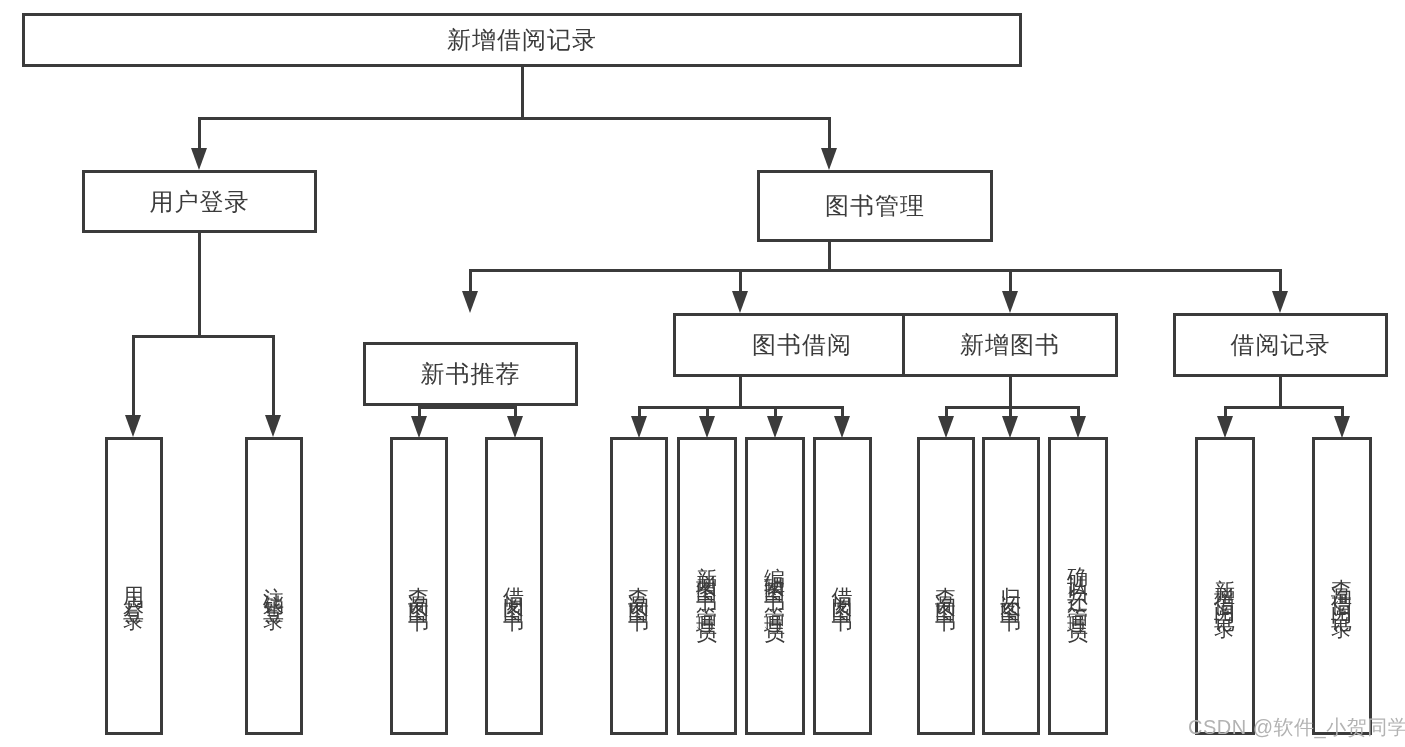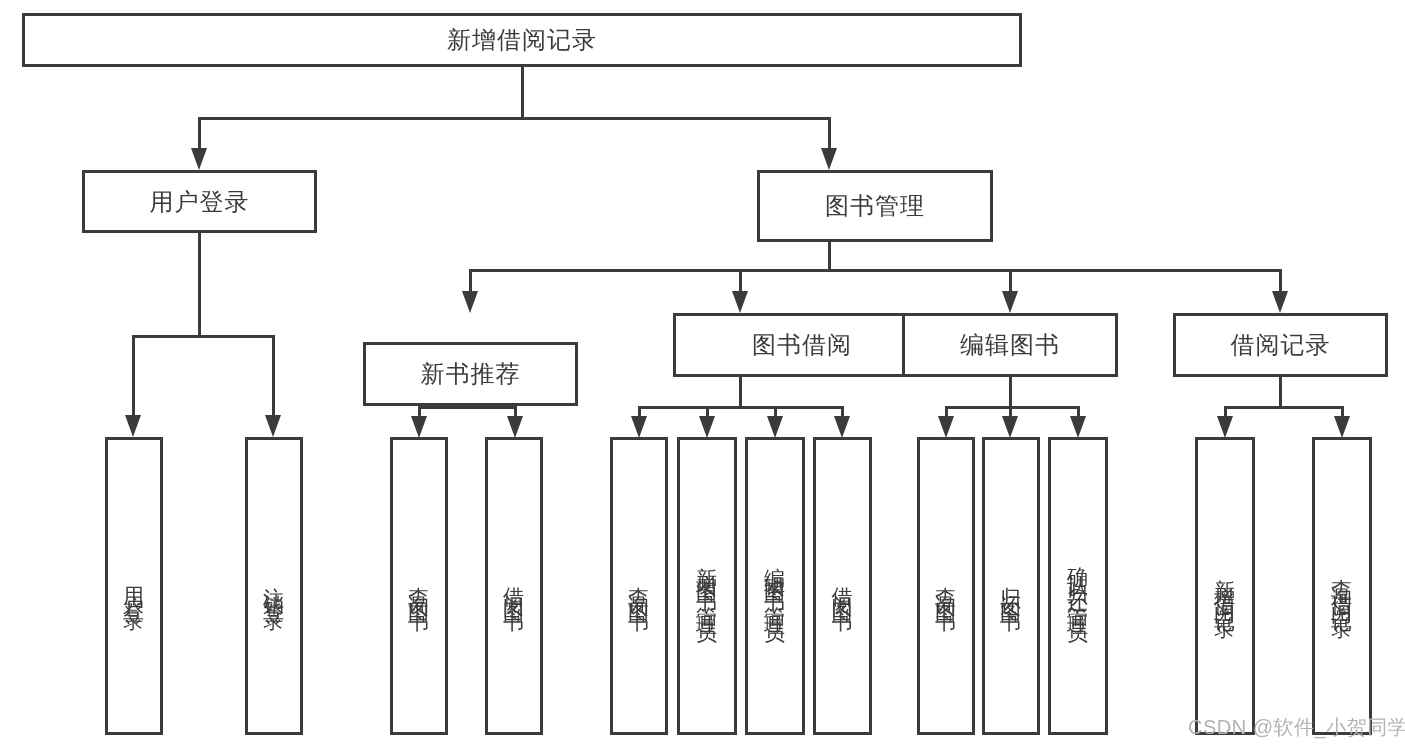--- a/index.html
+++ b/index.html
@@ -126,21 +126,21 @@
       <div class="box" style="left: 711px; top: 170px; width: 236px; height: 72px; margin-left: 46px;">
         <span class="ht">图书管理</span>
       </div>
       <div class="box" style="left: 363px; top: 313px; width: 215px; height: 64px; margin-top: 29px;">
         <span class="ht">新书推荐</span>
       </div>
       <div class="box" style="left: 633px; top: 313px; width: 258px; height: 64px; margin-left: 40px;">
         <span class="ht">图书借阅</span>
       </div>
       <div class="box" style="left: 902px; top: 313px; width: 216px; height: 64px;">
-        <span class="ht">编辑图书</span>
+        <span class="ht">新增图书</span>
       </div>
       <div class="box" style="left: 1173px; top: 313px; width: 215px; height: 64px;">
         <span class="ht">借阅记录</span>
       </div>
       <div class="box" style="left: 105px; top: 437px; width: 58px; height: 298px;">
         <span class="vt">用户登录</span>
       </div>
       <div class="box" style="left: 245px; top: 437px; width: 58px; height: 298px;">
         <span class="vt">注销登录</span>
       </div>

